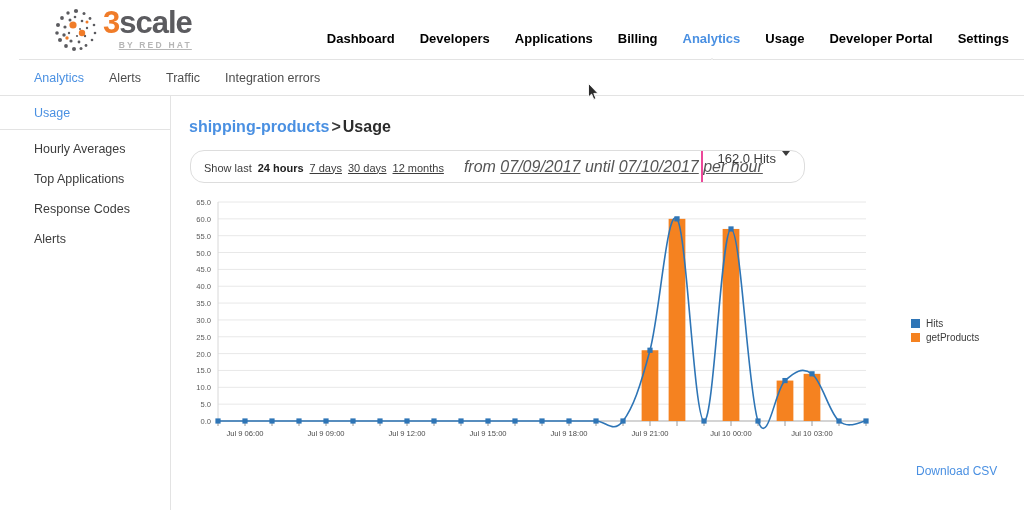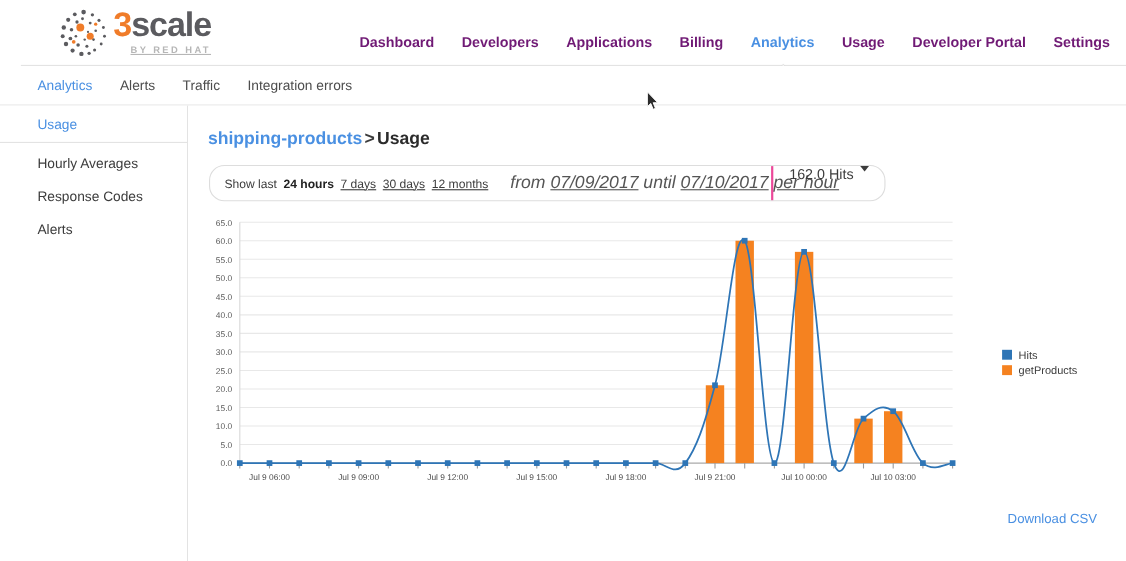--- a/index.html
+++ b/index.html
@@ -71,21 +71,21 @@
     position: absolute;
     right: 34px;
     top: 31px;
     display: flex;
     align-items: center;
     gap: 25px;
   }
   .mainnav a {
     font-size: 13px;
     font-weight: bold;
-    color: #701a75;
+    color: #000000;
     text-decoration: none;
     white-space: nowrap;
     position: relative;
   }
   .mainnav a.active { color: #4a90e2; }
   .nav-caret {
     position: absolute;
     left: 50%;
     margin-left: -6px;
     bottom: -20px;
@@ -234,20 +234,21 @@
 
   .legend {
     position: absolute;
     left: 740px;
     top: 222px;
     font-size: 10px;
     color: #3c3c3c;
   }
   .legend-row {
     display: flex;
+    align-items: center;
     gap: 6px;
     margin-bottom: 3px;
     white-space: nowrap;
   }
   .legend-swatch {
     width: 9px; height: 9px;
     display: inline-block;
   }
   .download-csv {
     position: absolute;
@@ -339,20 +340,21 @@
     <a href="#">Traffic</a>
     <a href="#">Integration errors</a>
   </div>
 
   <div class="sidebar">
     <div class="side-top">
       <a href="#" class="side-link" style="padding:0;">Usage</a>
     </div>
     <div class="side-list">
       <a href="#" class="side-link">Hourly Averages</a>
+      <a href="#" class="side-link">Top Applications</a>
       <a href="#" class="side-link">Response Codes</a>
       <a href="#" class="side-link">Alerts</a>
     </div>
   </div>
 
   <div class="content">
 
     <div class="breadcrumb">
       <span class="crumb-link">shipping-products</span><span class="crumb-sep">&gt;</span><span class="crumb-current">Usage</span>
     </div>

